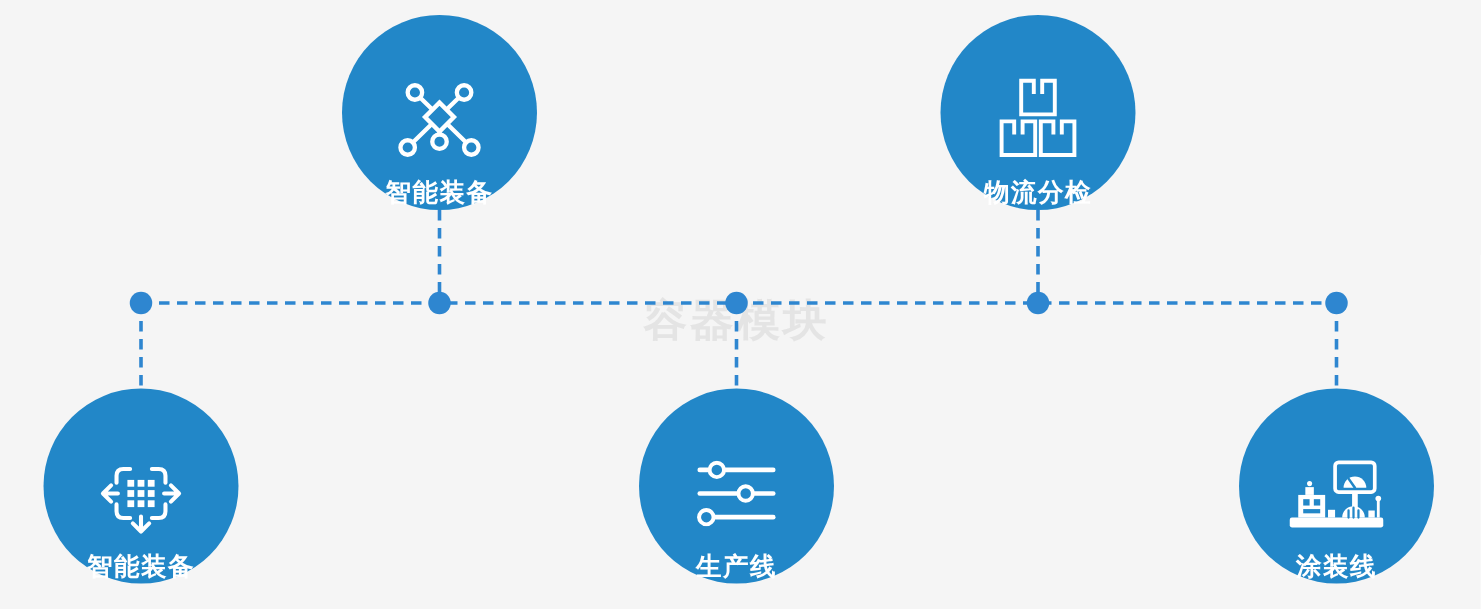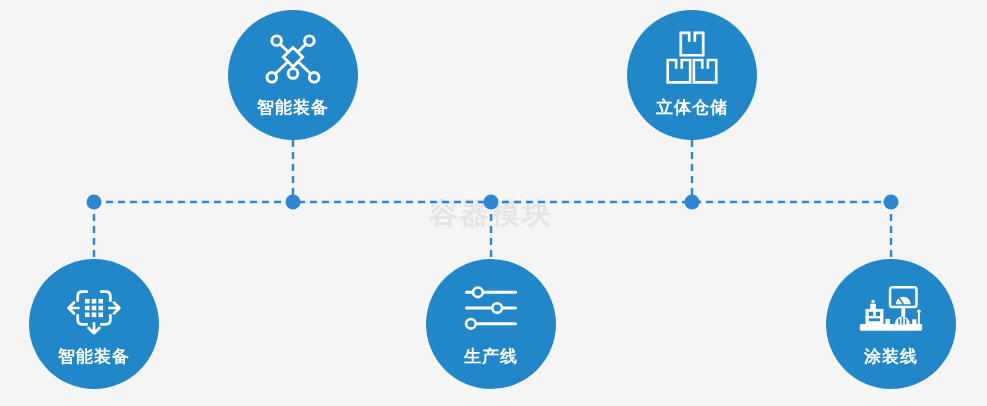--- a/index.html
+++ b/index.html
@@ -21,21 +21,21 @@
     font-size:29px;font-weight:bold;letter-spacing:2px;
     color:var(--watermark-gray);z-index:0;white-space:nowrap;
     user-select:none;
   }
   .connectors{position:absolute;left:0;top:0;z-index:1;}
   .dash{stroke:var(--line-blue);stroke-width:2.4;stroke-dasharray:7 5;fill:none;}
   .dot{fill:var(--line-blue);}
   .node{
     position:absolute;width:130px;height:130px;border-radius:50%;
     background:var(--node-blue);transform:translate(-50%,-50%);
-    display:flex;flex-direction:column;align-items:center;justify-content:center;
+    display:flex;flex-direction:column;align-items:center;justify-content:flex-end;
     z-index:2;color:var(--label-white);
   }
   .node .icon{display:block;height:56px;display:flex;align-items:center;justify-content:center;}
   .node .label{
     margin-top:9px;font-size:17px;font-weight:bold;letter-spacing:1px;
     color:var(--label-white);white-space:nowrap;
   }
   
   .st{fill:none;stroke:var(--icon-white);stroke-width:3;stroke-linecap:round;stroke-linejoin:round;}
   .stq{fill:none;stroke:var(--icon-white);stroke-width:2.8;stroke-linecap:square;stroke-linejoin:miter;}
@@ -82,21 +82,21 @@
   </div>
 
   <div class="node" style="left:692px;top:75px;">
     <span class="icon">
       <svg width="60" height="56" viewBox="0 0 64 60">
         <path class="stq" d="M29 2 L20 2 L20 26 L44 26 L44 2 L35 2 M29 2 L29 10 M35 2 L35 10"></path>
         <path class="stq" d="M15 31 L6 31 L6 55 L30 55 L30 31 L21 31 M15 31 L15 39 M21 31 L21 39"></path>
         <path class="stq" d="M43 31 L34 31 L34 55 L58 55 L58 31 L49 31 M43 31 L43 39 M49 31 L49 39"></path>
       </svg>
     </span>
-    <span class="label">立体仓储</span>
+    <span class="label">物流分检</span>
   </div>
 
   <div class="node" style="left:94px;top:324px;">
     <span class="icon">
       <svg width="58" height="58" viewBox="0 0 64 64">
         <path class="st" d="M14 24 L14 19 Q14 14 19 14 L24 14"></path>
         <path class="st" d="M40 14 L45 14 Q50 14 50 19 L50 24"></path>
         <path class="st" d="M50 40 L50 45 Q50 50 45 50 L40 50"></path>
         <path class="st" d="M24 50 L19 50 Q14 50 14 45 L14 40"></path>
         <path class="st" d="M15 32 L5 32 M10 26 L4 32 L10 38"></path>

